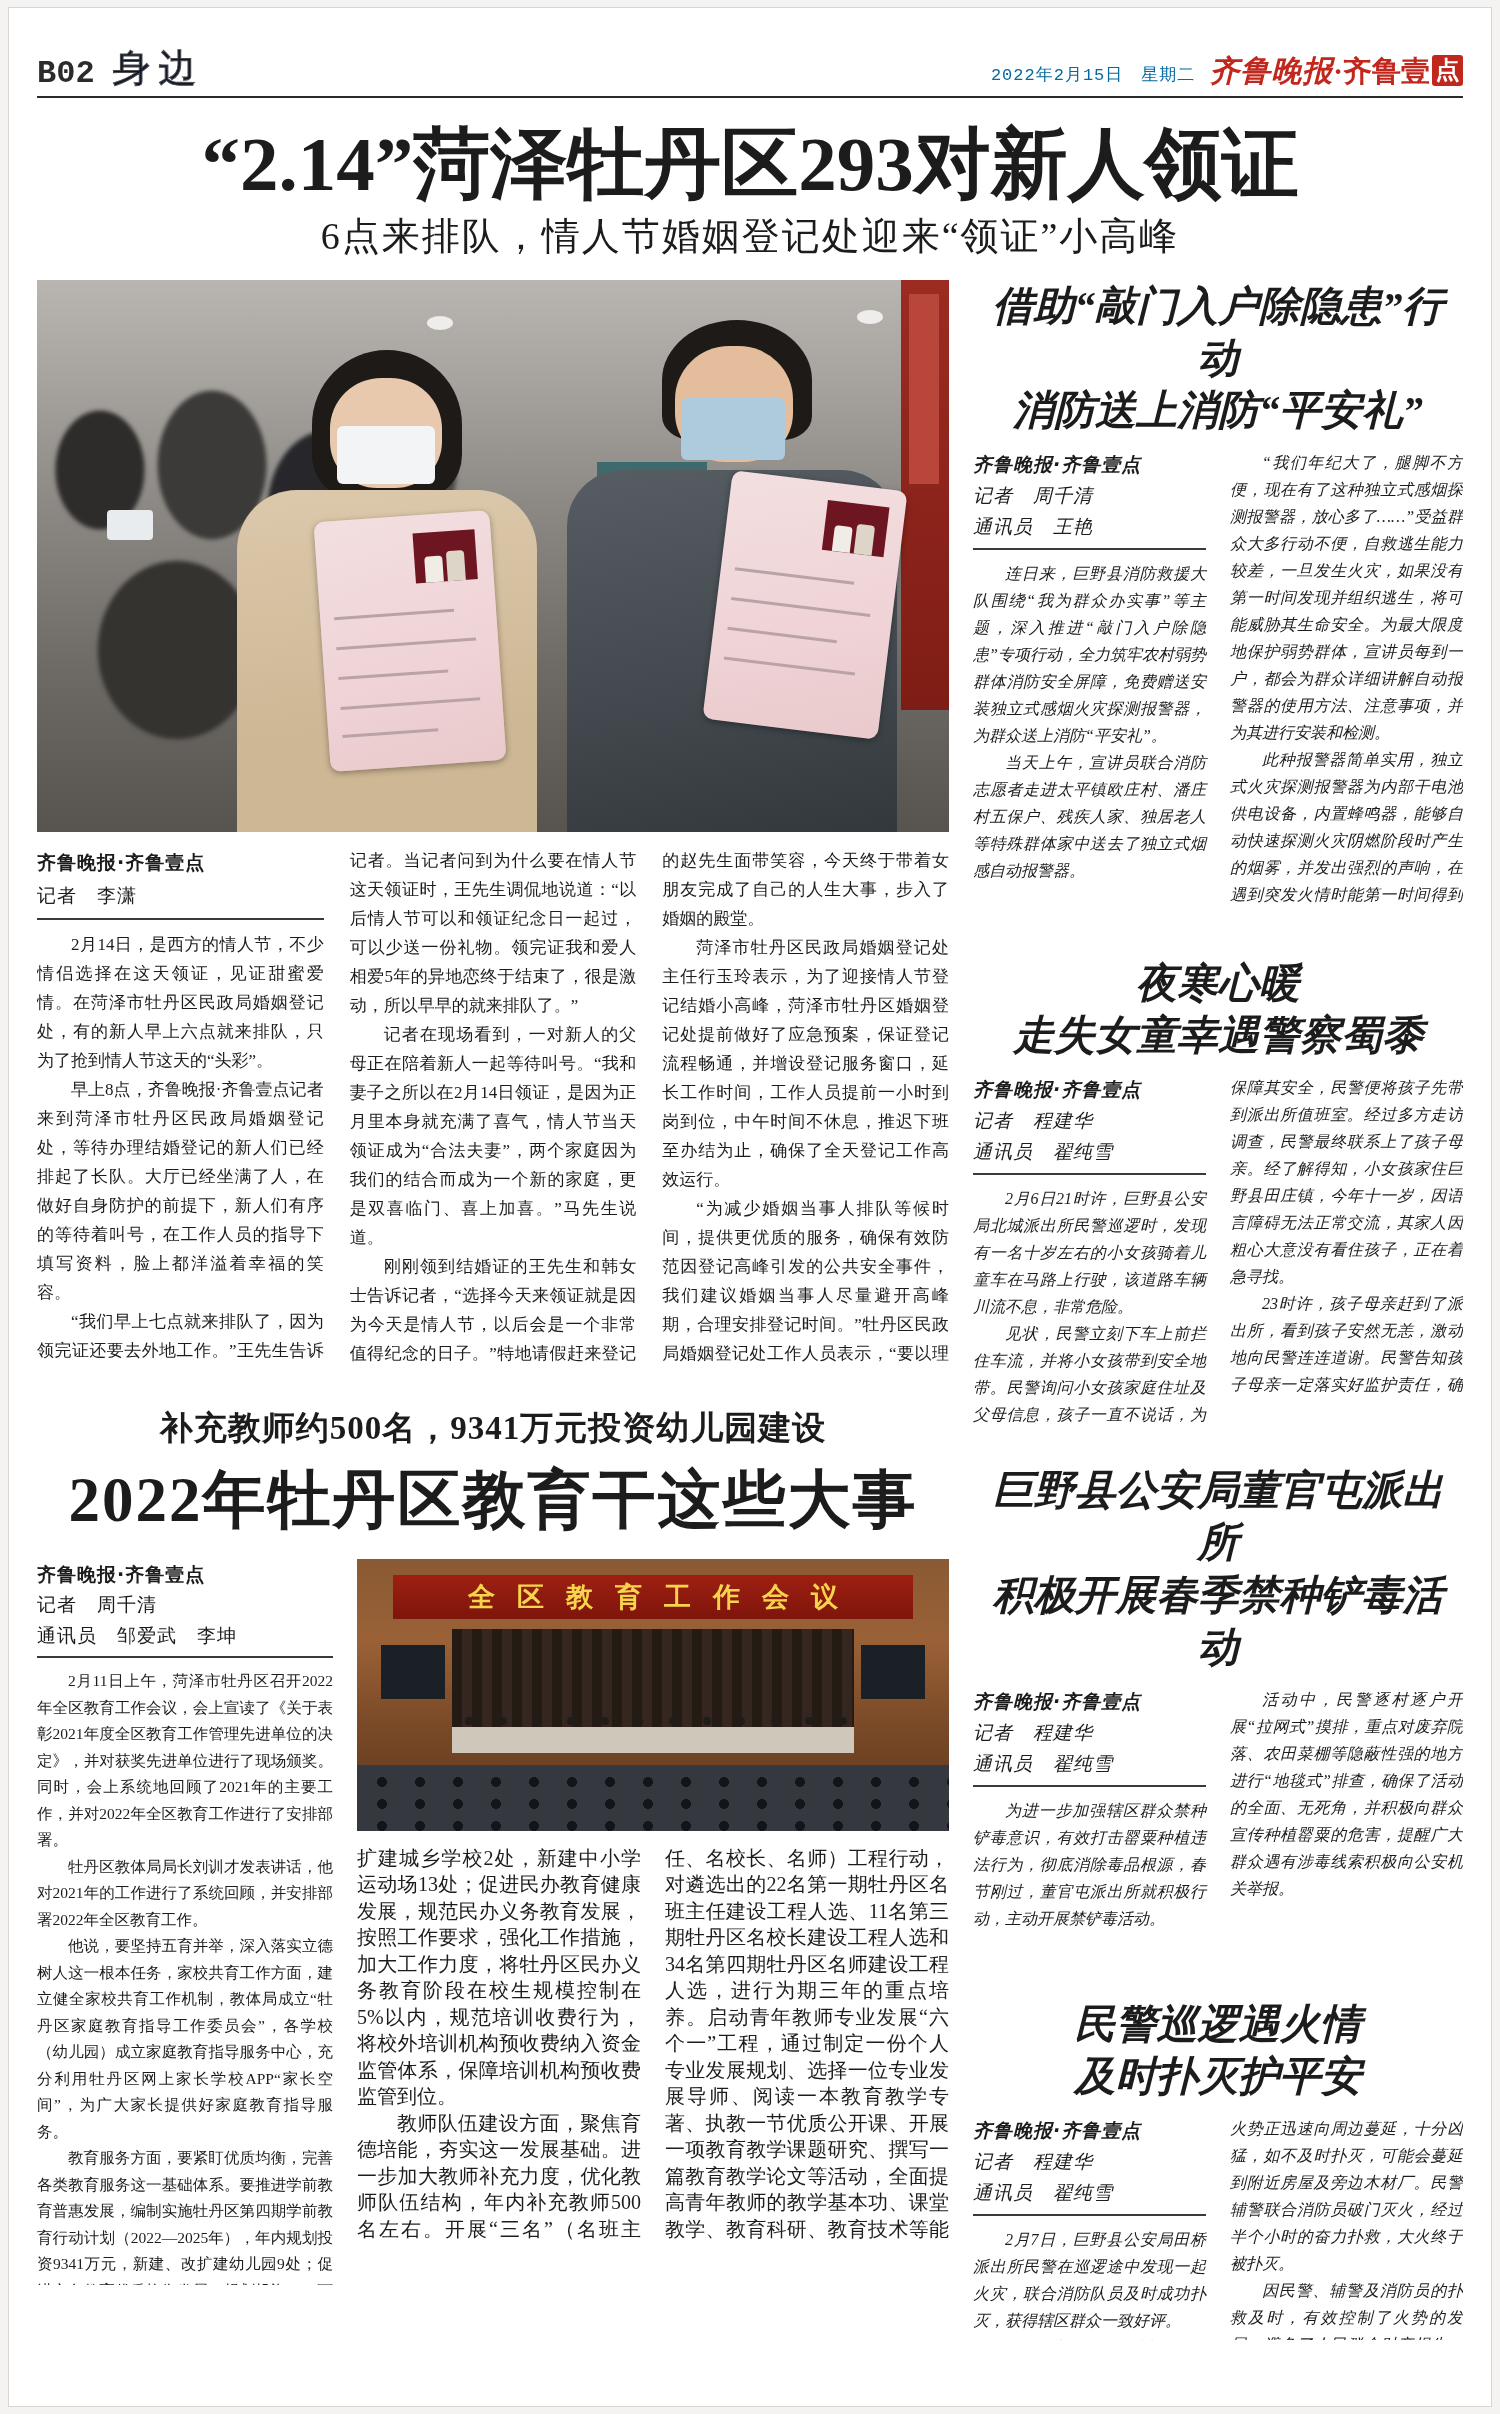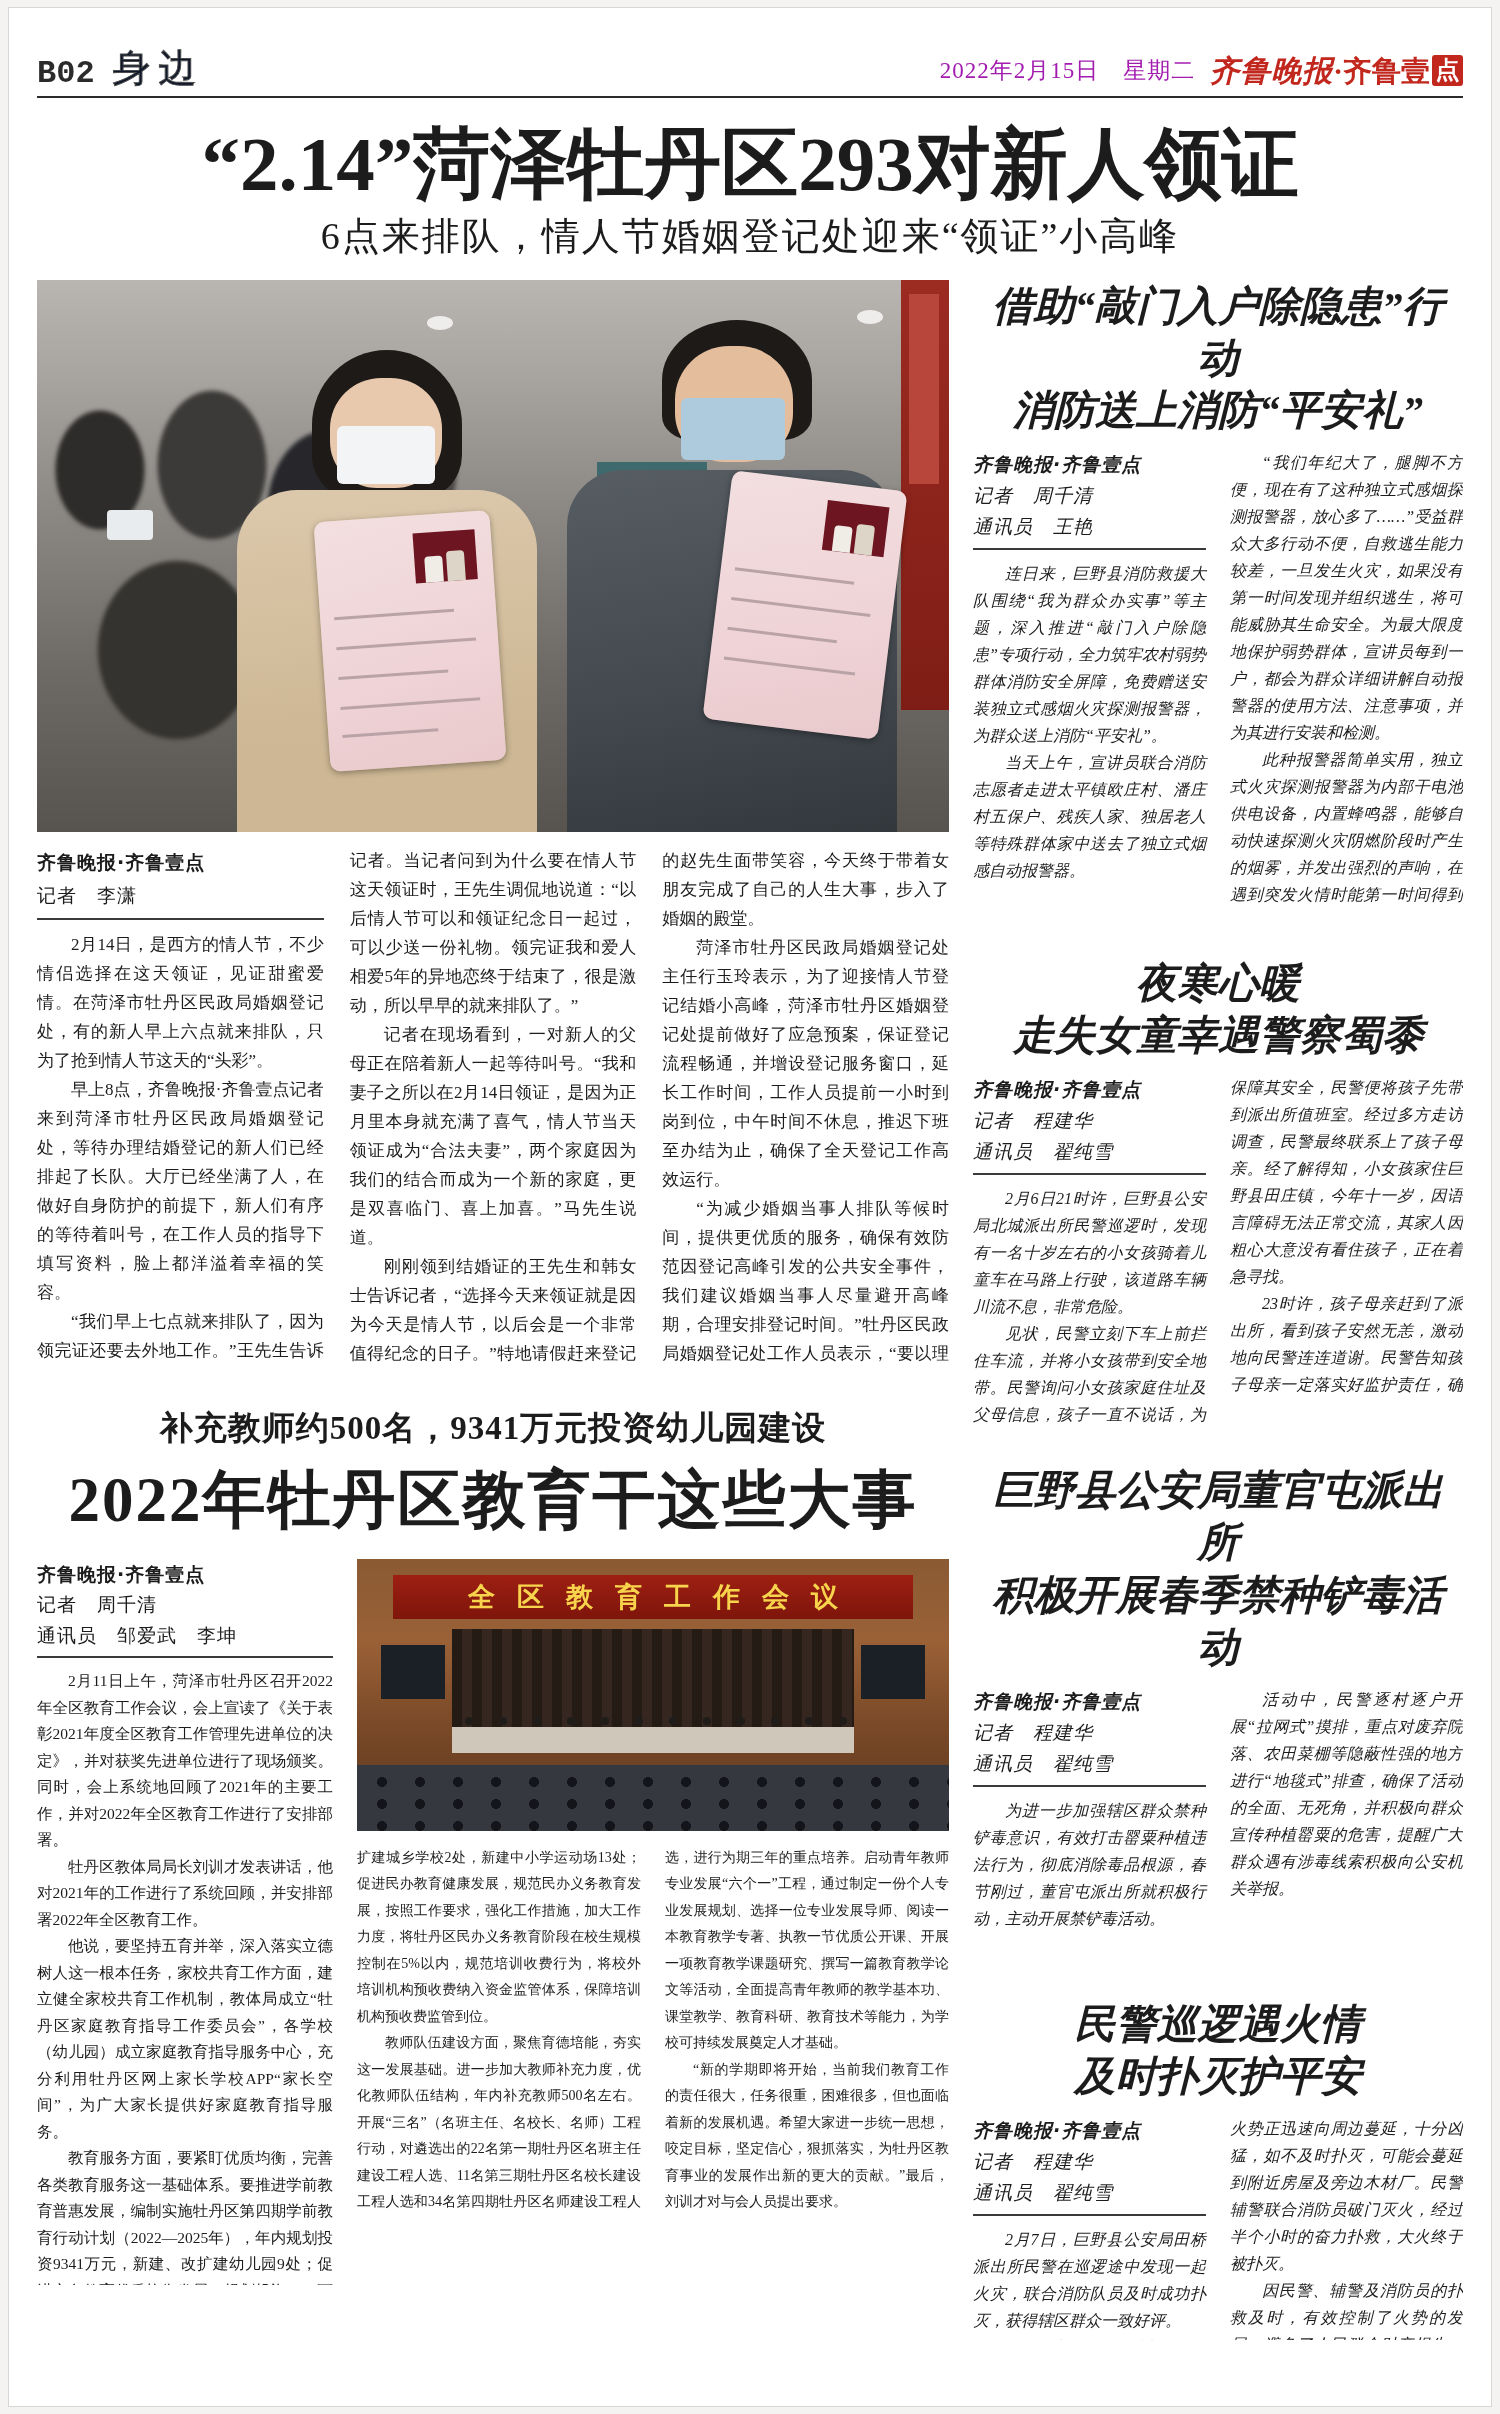--- a/index.html
+++ b/index.html
@@ -12,21 +12,21 @@
   .sheet{
     width:1484px;height:2400px;margin:7px auto;background:#ffffff;
     border:1px solid #d8d6d2;box-sizing:border-box;padding:20px 28px 14px 28px;
   }
   
   .hdr{display:flex;align-items:flex-end;justify-content:space-between;height:62px;}
   .hdr-left{display:flex;align-items:flex-end;gap:18px;}
   .edition{font-family:Liberation Mono, monospace;font-size:32px;font-weight:bold;color:#2b2b2b;line-height:1;}
   .section-name{font-size:38px;letter-spacing:8px;color:#0f172a;-webkit-text-stroke:1px #4a4a4a;line-height:1.1;}
   .hdr-right{display:flex;align-items:flex-end;gap:14px;padding-bottom:4px;}
-  .pubdate{font-size:23px;color:#a21caf;letter-spacing:1px;}
+  .pubdate{font-size:17px;color:#0369a1;letter-spacing:1px;font-family:Liberation Mono, monospace;}
   .masthead{display:flex;align-items:flex-end;line-height:1;}
   .masthead .script{font-style:italic;font-weight:bold;font-size:30px;color:#c2271d;letter-spacing:1px;}
   .masthead .solid{font-weight:bold;font-size:29px;color:#c2271d;}
   .masthead .dotbox{display:inline-block;background:#c2271d;color:#fff;font-weight:bold;font-size:24px;
     width:31px;height:31px;line-height:31px;text-align:center;margin-left:2px;border-radius:3px;}
   .hdr-rule{border:none;border-top:2px solid #2b2b2b;margin:6px 0 0 0;}
   
   .lead-hl{font-size:77px;font-weight:bold;text-align:center;letter-spacing:0px;margin:22px 0 2px 0;line-height:1.15;}
   .lead-sub{font-size:38px;text-align:center;margin:2px 0 18px 0;letter-spacing:2px;}
   
@@ -84,21 +84,21 @@
     color:#f7d44c;font-weight:bold;font-size:27px;text-align:center;line-height:44px;letter-spacing:22px;text-indent:22px;}
   .ep-stage{position:absolute;left:16%;top:70px;width:68%;height:120px;
     background:repeating-linear-gradient(90deg,#241b15 0 10px,#352720 10px 20px);}
   .ep-rostrum{position:absolute;left:16%;top:168px;width:68%;height:26px;background:#cfc7ba;}
   .ep-heads{position:absolute;left:16%;top:150px;width:68%;height:20px;
     background:radial-gradient(circle 6px,#1f1c1a 70%,transparent 72%) 0 4px/34px 16px repeat-x;}
   .ep-screen{position:absolute;top:86px;width:64px;height:54px;background:#1b2026;}
   .ep-audience{position:absolute;left:0;bottom:0;width:100%;height:66px;background:#35383f;}
   .ep-audience:before{content:"";position:absolute;inset:0;
     background:radial-gradient(circle 7px,#14151a 70%,transparent 73%) 6px 6px/38px 22px repeat;}
-  .edu-text{margin-top:14px;height:414px;overflow:hidden;column-count:2;column-gap:24px;font-size:14px;line-height:26.5px;}
+  .edu-text{margin-top:14px;height:414px;overflow:hidden;column-count:2;column-gap:24px;font-size:20px;line-height:26.5px;}
   
   .split{display:flex;gap:24px;font-size:16px;line-height:27px;}
   .split .scol{flex:1;min-width:0;}
 </style>
 </head>
 <body>
 
 <div class="sheet">
 
   <div class="hdr">

